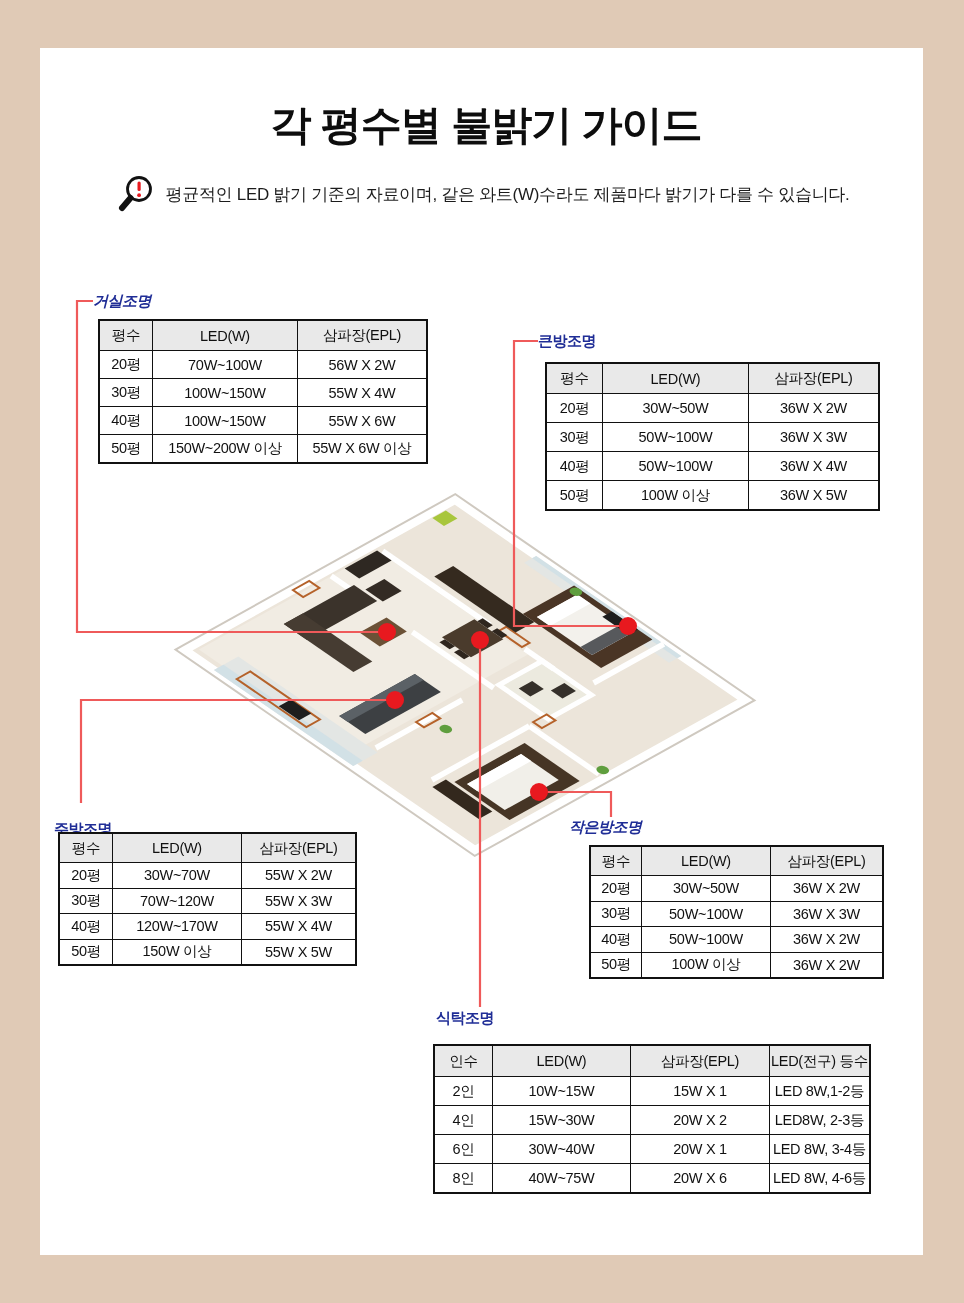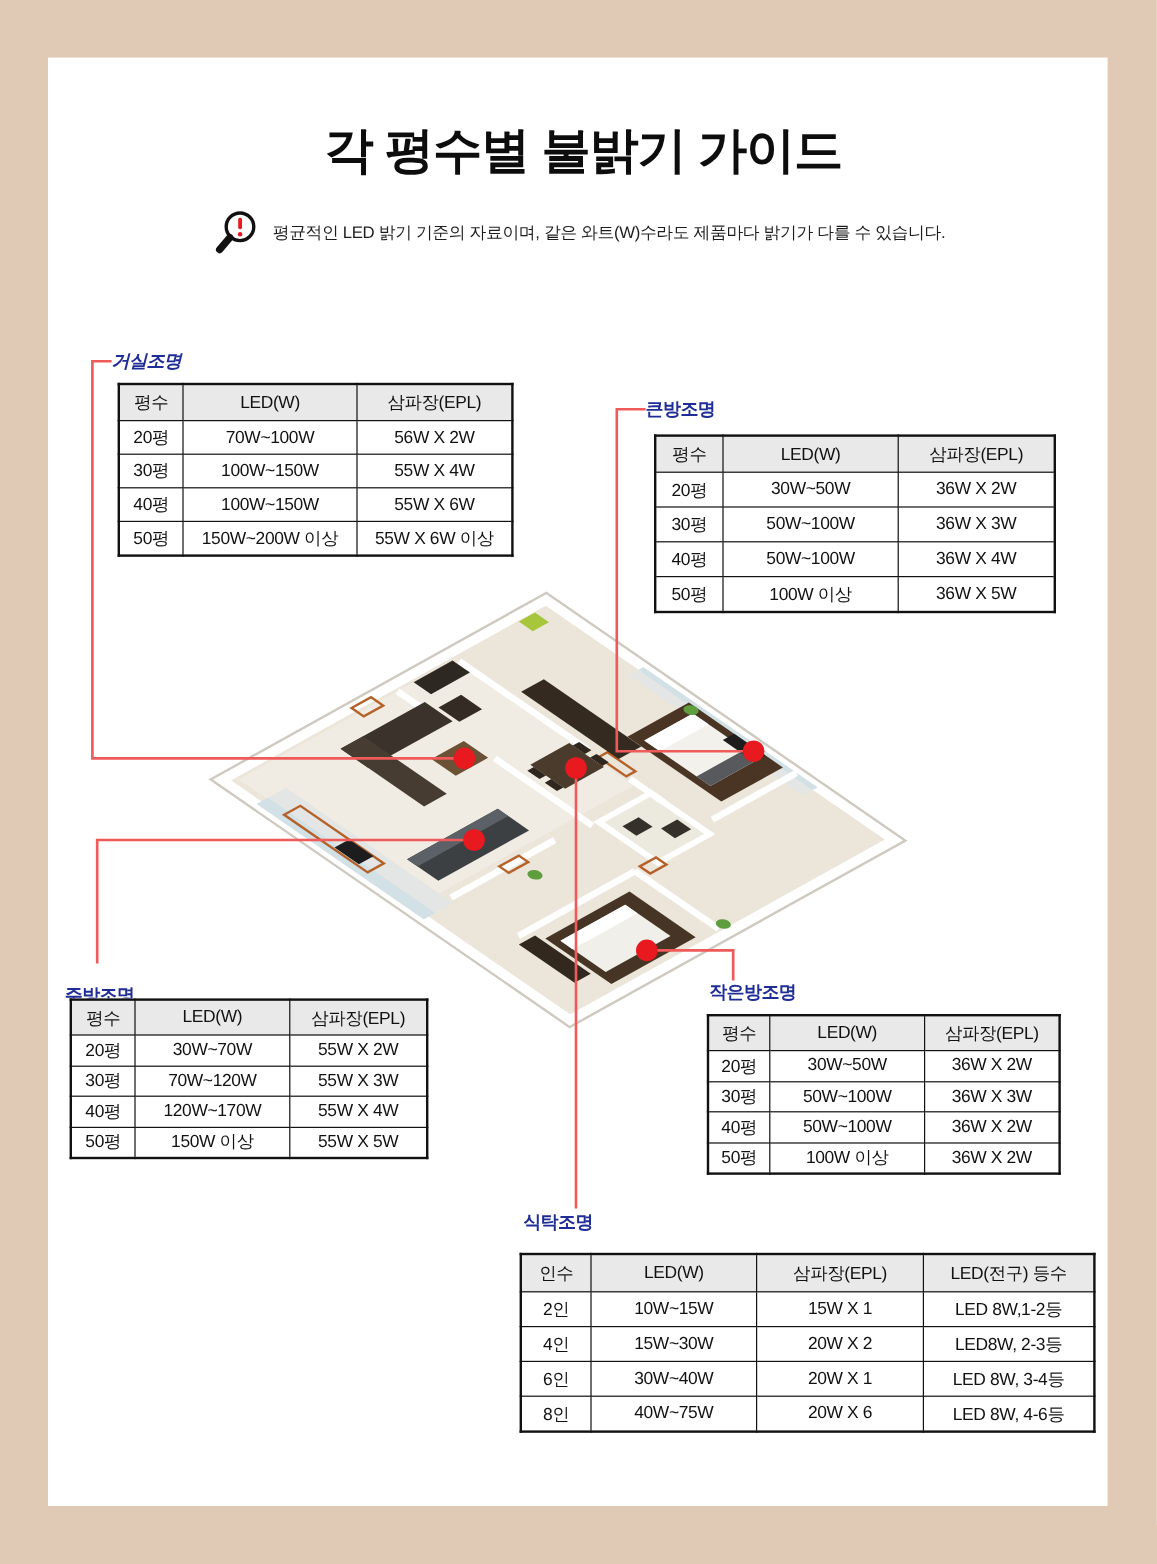--- a/index.html
+++ b/index.html
@@ -15,21 +15,21 @@
   }
   .layer{position:absolute;left:0;top:0;width:964px;height:1303px;pointer-events:none;}
   .page-title{
     position:absolute;left:0;top:94px;width:964px;margin:4px;
     text-align:center;font-size:41px;font-weight:900;letter-spacing:-1px;color:#0d0d0d;
   }
   .notice-row{
     position:absolute;left:0;top:172px;width:964px;
     display:flex;align-items:center;justify-content:center;gap:9px;
   }
-  .notice-text{font-size:14px;color:#1c1c1c;letter-spacing:-0.3px;}
+  .notice-text{font-size:17px;color:#1c1c1c;letter-spacing:-0.3px;}
   .tbl-label{
     position:absolute;font-size:15px;font-weight:bold;color:#1f2d96;letter-spacing:-0.5px;
     white-space:nowrap;
   }
   table.ptable{
     position:absolute;border-collapse:collapse;table-layout:fixed;background:#fff;
     border:2px solid #111;
     padding-left:26px;
   }
   table.ptable th,table.ptable td{
@@ -43,28 +43,28 @@
   .t-living th:nth-child(1){width:52px;} .t-living th:nth-child(2){width:144px;}
   .t-big{left:545px;top:362px;width:335px;}
   .t-big th{height:29px;} .t-big td{height:28px;}
   .t-big th:nth-child(1){width:55px;} .t-big th:nth-child(2){width:145px;}
   .t-kitchen{left:58px;top:832px;width:299px;}
   .t-kitchen th{height:28px;} .t-kitchen td{height:24.5px;}
   .t-kitchen th:nth-child(1){width:52px;} .t-kitchen th:nth-child(2){width:128px;}
   .t-small{left:589px;top:845px;width:295px;}
   .t-small th{height:28px;} .t-small td{height:24.5px;}
   .t-small th:nth-child(1){width:50px;} .t-small th:nth-child(2){width:128px;}
-  .t-dining{left:433px;top:1044px;width:480px;}
+  .t-dining{left:433px;top:1044px;width:438px;}
   .t-dining th{height:30px;} .t-dining td{height:28px;margin-left:45px;}
   .t-dining th:nth-child(1){width:57px;} .t-dining th:nth-child(2){width:137px;}
   .t-dining th:nth-child(3){width:138px;}
   .lbl-living{left:93px;top:292px;font-style:italic;}
   .lbl-big{left:538px;top:332px;font-family:Liberation Mono, monospace;}
   .lbl-kitchen{left:54px;top:820px;}
-  .lbl-small{left:591px;top:818px;}
+  .lbl-small{left:569px;top:818px;font-style:italic;}
   .lbl-dining{left:436px;top:1009px;}
 </style>
 </head>
 <body>
 
 <div class="panel"></div>
 
 <h1 class="page-title">각 평수별 불밝기 가이드</h1>
 
 <div class="notice-row">

